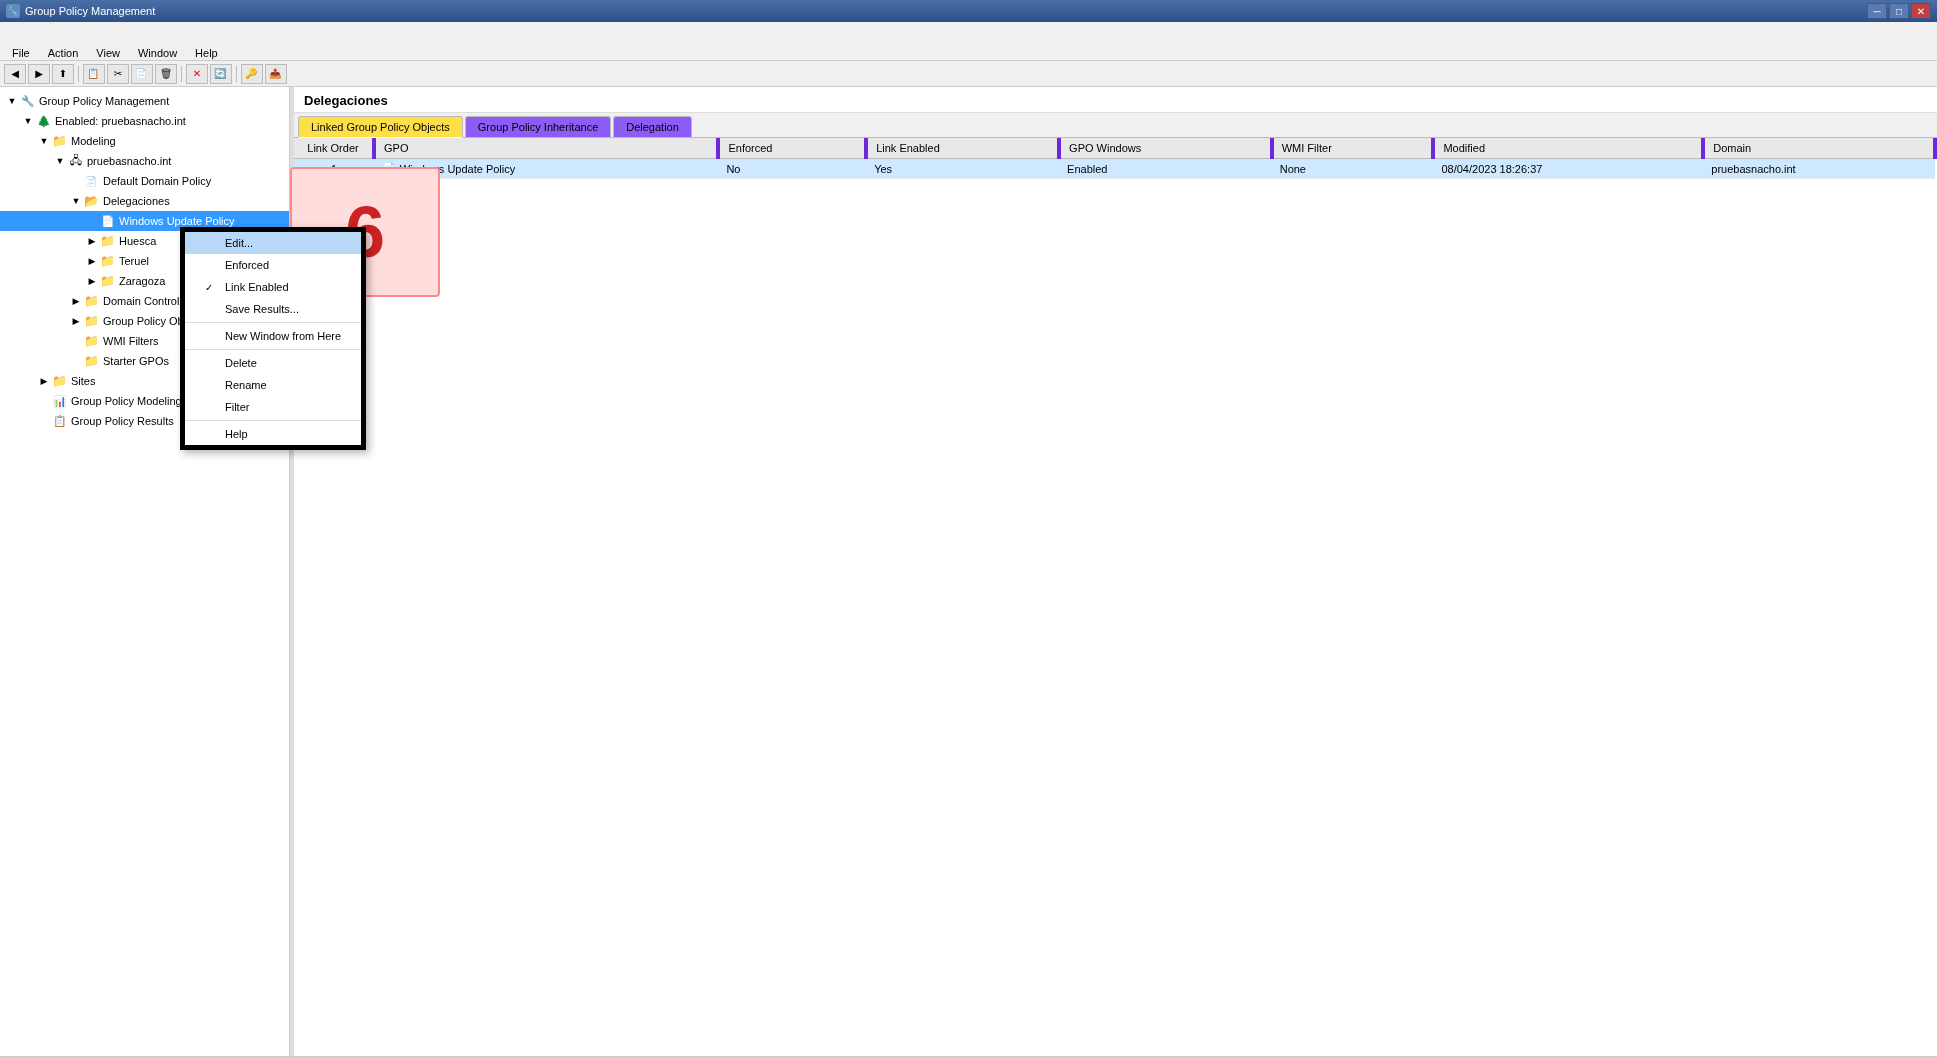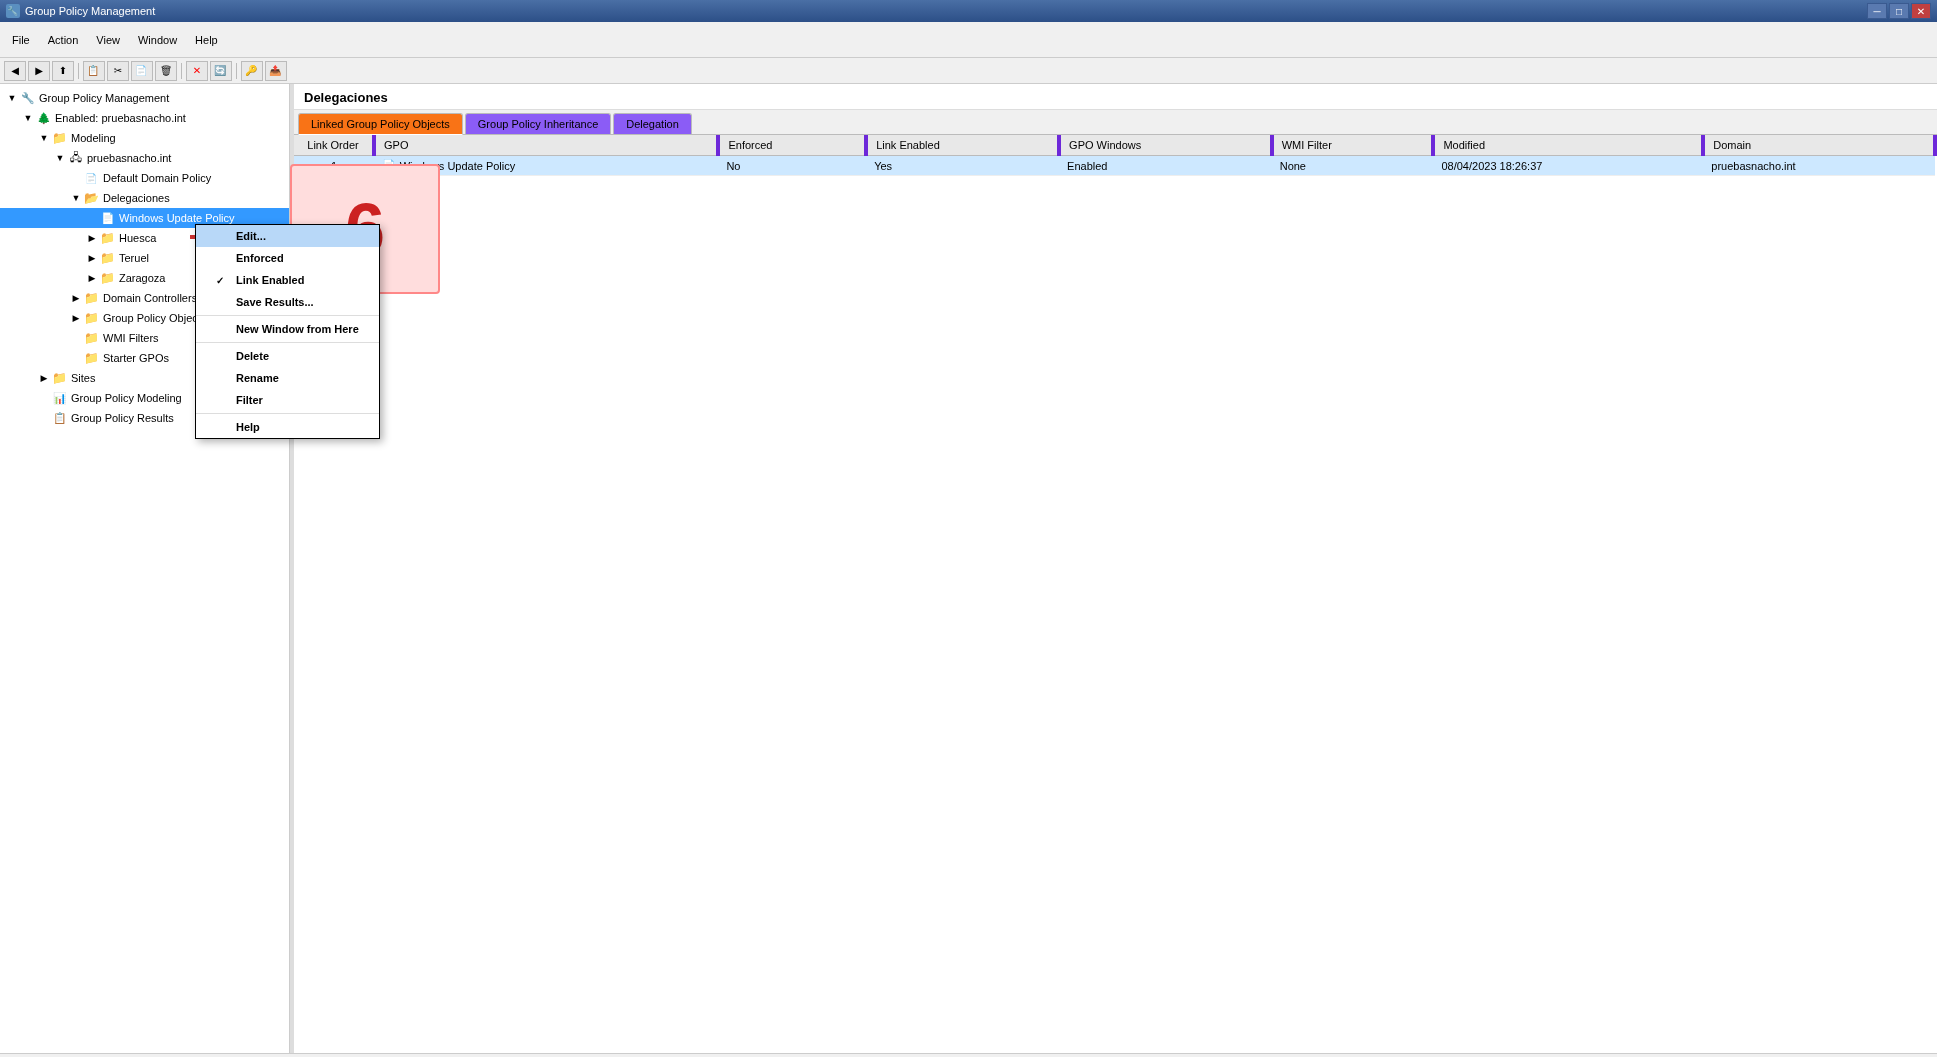--- a/index.html
+++ b/index.html
@@ -47,27 +47,28 @@
       border: 1px solid #3a5a90;
       color: white;
       font-size: 10px;
       display: flex; align-items: center; justify-content: center;
       cursor: pointer;
     }
     .title-bar-btn.close { background: #c04040; }
 
     
     .menu-bar {
-      height: 36px;
+      height: 16px;
       background: #f0f0f0;
       border-bottom: 1px solid #ccc;
       display: flex;
       align-items: center;
       padding: 0 4px;
       gap: 2px;
+      margin-top: 23px;
     }
     .menu-item {
       padding: 2px 8px;
       font-size: 11px;
       cursor: pointer;
       color: #000;
     }
 
     
     .toolbar {
@@ -162,21 +163,21 @@
       padding: 4px 12px;
       border: 1px solid #bbb;
       border-bottom: none;
       background: #8b5cf6;
       margin-right: 2px;
       cursor: pointer;
       font-size: 11px;
       border-radius: 3px 3px 0 0;
     }
     .tab.active {
-      background: #f97316;
+      background: #fde047;
       border-bottom: 1px solid white;
       margin-bottom: -1px;
       z-index: 1;
     }
 
     
     .table-container {
       flex: 1;
       overflow: auto;
     }
@@ -237,27 +238,26 @@
       left: 170px;
       width: 130px;
       height: 50px;
       z-index: 11;
     }
 
     
     .context-menu {
       position: absolute;
       top: 140px;
-      left: 195px;
+      left: 180px;
       background: white;
-      border: 1px solid #000000;
+      border: 5px solid #000000;
       box-shadow: 3px 3px 8px rgba(0,0,0,0.3);
       z-index: 20;
       min-width: 160px;
-      font-weight: bold;
     }
     .ctx-item {
       padding: 5px 20px;
       cursor: pointer;
       font-size: 11px;
       display: flex;
       align-items: center;
       gap: 6px;
     }
     .ctx-item.highlighted { background: #b8d8f8; }

